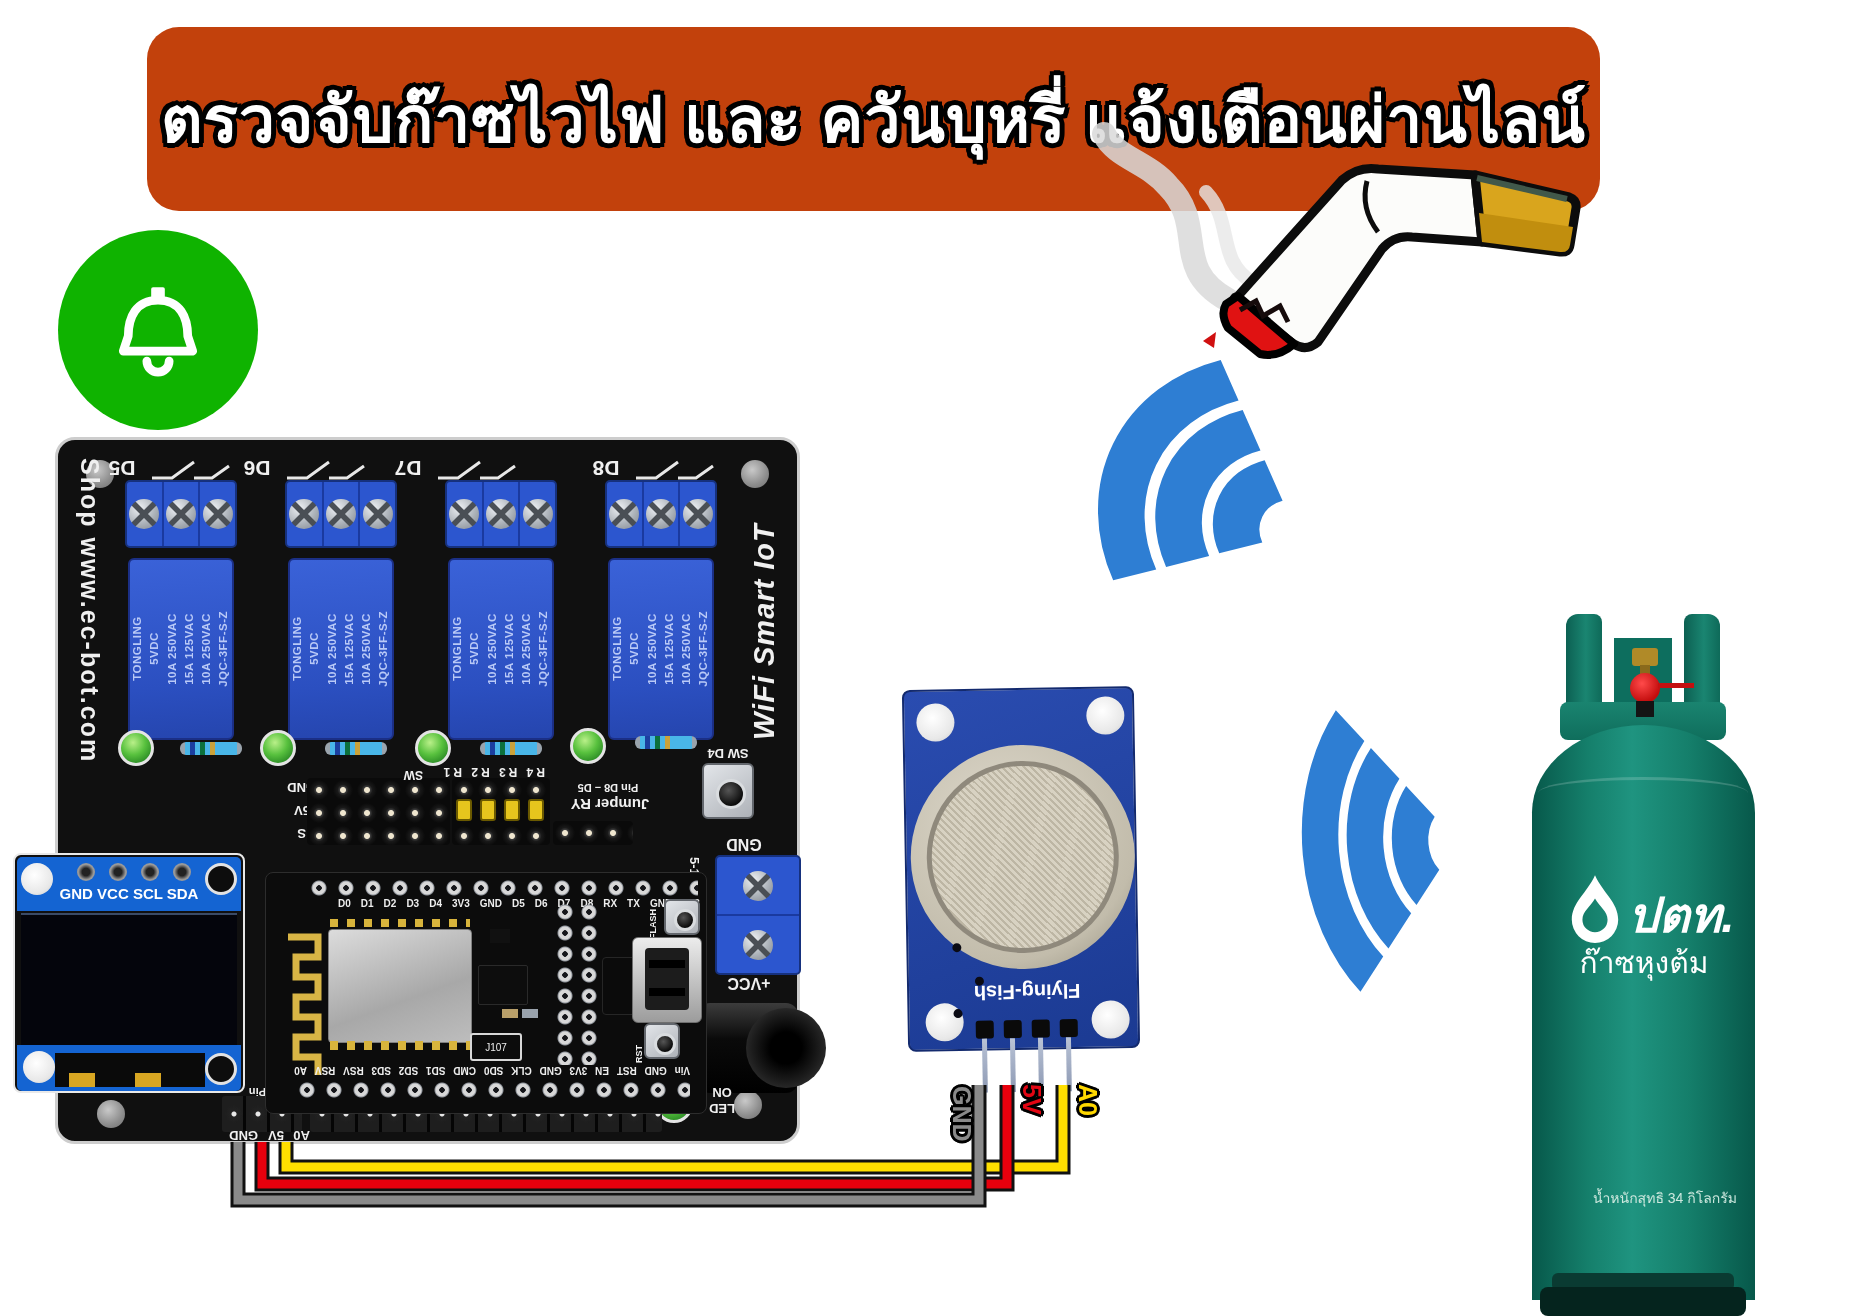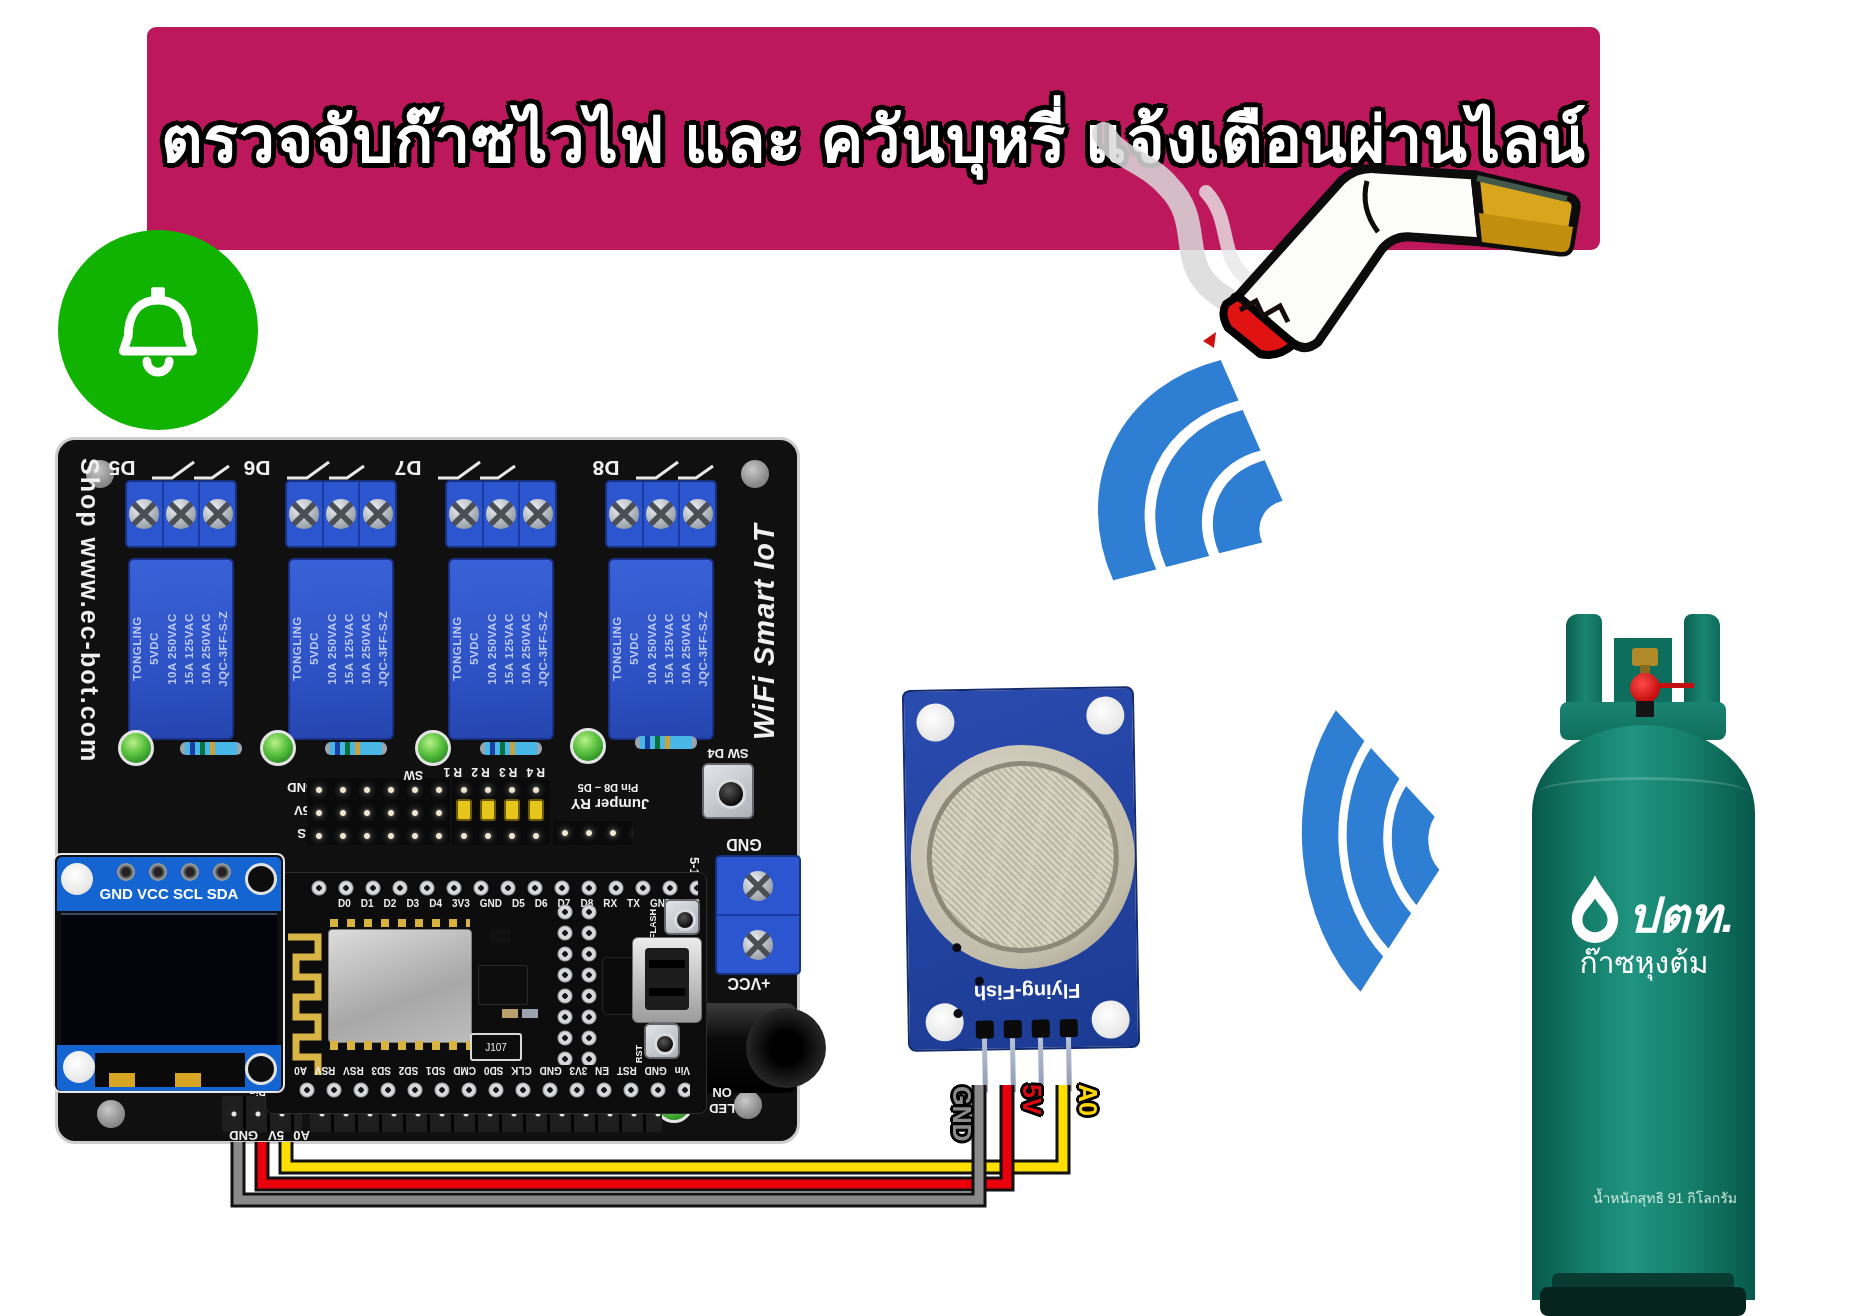--- a/index.html
+++ b/index.html
@@ -1,19 +1,19 @@
 <!DOCTYPE html>
 <html><head>
 <meta charset="utf-8">
 <style>
   html,body{margin:0;padding:0;background:#ffffff;font-family:"Liberation Sans",sans-serif;}
   #canvas{position:relative;width:1861px;height:1316px;background:#ffffff;overflow:hidden;}
   .abs{position:absolute;}
   
-  #banner{left:147px;top:27px;width:1453px;height:223px;background:#be185d;border-radius:9px;display:flex;align-items:center;justify-content:center;z-index:1;}
+  #banner{left:147px;top:27px;width:1453px;height:184px;background:#c2410c;border-radius:32px;display:flex;align-items:center;justify-content:center;z-index:1;}
   #banner-title{font-size:64px;font-weight:bold;color:#ffffff;letter-spacing:1px;white-space:nowrap;
     text-shadow:-4px -4px 0 #000,4px -4px 0 #000,-4px 4px 0 #000,4px 4px 0 #000,0 -5px 0 #000,0 5px 0 #000,-5px 0 0 #000,5px 0 0 #000;}
   
   #line-logo{left:58px;top:230px;width:200px;height:200px;border-radius:50%;background:#0fb300;display:flex;align-items:center;justify-content:center;z-index:2;}
   #line-title{left:272px;top:288px;font-size:43px;color:#333;font-weight:500;z-index:2;}
   #line-sub{left:272px;top:338px;font-size:34px;color:#a2a2a2;z-index:2;}
   
   #board{left:55px;top:437px;width:745px;height:707px;background:#101010;border:3px solid #cdcdcd;border-radius:20px;z-index:2;box-sizing:border-box;}
   .silk{color:#f0f0f0;font-weight:bold;}
   .flip{transform:rotate(180deg);}
@@ -35,21 +35,21 @@
     background-size:24px 23px;}
   .hole-row{background-image:radial-gradient(circle at 13px 11px,#15161a 2.5px,#d8d8d8 3px 6px,#8f949b 7px,transparent 8px);background-size:27px 22px;background-repeat:repeat;}
   .header-row{background-color:#101010;border-radius:3px;
     background-image:radial-gradient(circle at 12px 18px,#e8e8e8 2px,#222 3px,rgba(0,0,0,0) 9px),repeating-linear-gradient(90deg,#1e1e1e 0 21px,#050505 21px 24px);
     background-size:24px 36px,24px 100%;}
   .tact{background:linear-gradient(145deg,#e2e5e9,#aeb2b8);border:2px solid #63676d;border-radius:6px;box-sizing:border-box;}
   .tact .core{position:absolute;left:50%;top:50%;width:24px;height:24px;margin:-12px 0 0 -12px;border-radius:50%;background:radial-gradient(circle at 40% 35%,#555,#0c0c0c 70%);border:3px solid #d9dcdf;}
   .jcap{width:16px;height:22px;background:#e6c51d;border:2px solid #6b5a00;border-radius:3px;box-sizing:border-box;}
   .pinlabel{font-size:10px;color:#eeeeee;font-weight:bold;}
   
-  #oled{left:13px;top:853px;width:232px;height:240px;background:#101010;border:2px solid #e9e9e9;border-radius:8px;z-index:5;box-sizing:border-box;margin-left:40px;}
+  #oled{left:13px;top:853px;width:232px;height:240px;background:#101010;border:2px solid #e9e9e9;border-radius:8px;z-index:5;box-sizing:border-box;}
   
   #sensor{left:905px;top:688px;width:232px;height:362px;background:linear-gradient(160deg,#2a4cb0,#1b3a92);border:2px solid #132a6e;border-radius:8px;z-index:4;box-sizing:border-box;transform:rotate(-1deg);}
   .whole{border-radius:50%;background:radial-gradient(circle at 42% 38%,#ffffff,#e8e8e8 65%,#c9c9c9);}
   .sensor-leg{position:absolute;width:5px;background:linear-gradient(180deg,#b9c3d6,#8d99b3);}
   
   .wire-label{font-weight:bold;transform-origin:0 0;transform:rotate(90deg);
     text-shadow:-2px -2px 0 #000,2px -2px 0 #000,-2px 2px 0 #000,2px 2px 0 #000,0 -3px 0 #000,0 3px 0 #000,-3px 0 0 #000,3px 0 0 #000;}
   
   #cylinder{left:1528px;top:515px;width:240px;height:801px;z-index:2;}
   .teal{background:linear-gradient(90deg,#0c6052,#1a8571 55%,#0e6a59);}
@@ -400,18 +400,18 @@
     <div class="abs" style="left:130px;top:168px;width:36px;height:5px;background:#c41010;"></div>
     <div class="abs" style="left:108px;top:186px;width:18px;height:16px;background:#141414;"></div>
     <div class="abs" style="left:4px;top:210px;width:223px;height:575px;border-top-left-radius:112px 88px;border-top-right-radius:112px 88px;
          background:linear-gradient(90deg,#07584a,#157f6b 25%,#1f9480 45%,#157f6b 70%,#07584a);"></div>
     <div class="abs" style="left:10px;top:262px;width:210px;height:30px;border-top:3px solid rgba(255,255,255,.18);border-radius:50%/16px;"></div>
     <svg class="abs" style="left:38px;top:358px;" width="58" height="78" viewBox="0 0 60 80">
       <path fill="#ffffff" fill-rule="evenodd" d="M30,2 C22,20 6,30 6,48 a24,24 0 0 0 48,0 C54,30 38,20 30,2 Z M30,26 c5,9 13,13 13,22 a13,13 0 0 1 -26,0 c0,-9 8,-13 13,-22 Z"></path>
     </svg>
     <div class="abs" style="left:100px;top:362px;font-size:48px;font-weight:bold;color:#ffffff;font-style:italic;">ปตท.</div>
     <div class="abs" style="left:30px;top:424px;width:172px;text-align:center;font-size:30px;color:#ffffff;">ก๊าซหุงต้ม</div>
-    <div class="abs" style="left:62px;top:672px;width:150px;text-align:center;font-size:14px;color:#cde8de;">น้ำหนักสุทธิ 91 กิโลกรัม</div>
+    <div class="abs" style="left:62px;top:672px;width:150px;text-align:center;font-size:14px;color:#cde8de;">น้ำหนักสุทธิ 34 กิโลกรัม</div>
     <div class="abs" style="left:24px;top:758px;width:182px;height:18px;background:#0a3b32;border-radius:6px;"></div>
     <div class="abs" style="left:12px;top:772px;width:206px;height:29px;background:#05241e;border-radius:8px;"></div>
   </div>
 
 </div>
 
 </body></html>

